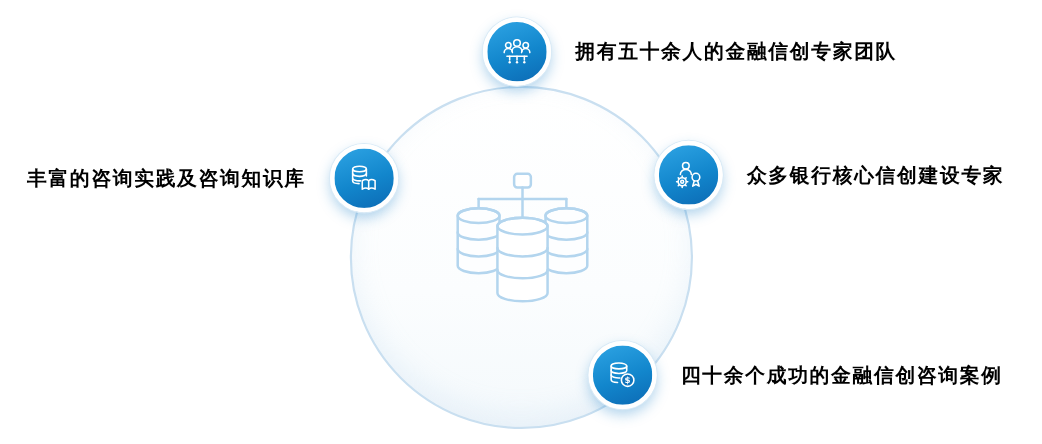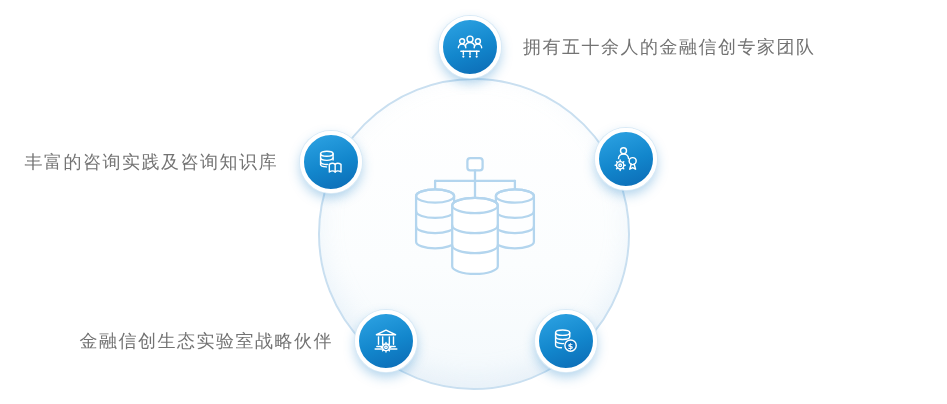--- a/index.html
+++ b/index.html
@@ -18,21 +18,21 @@
   .node { position:absolute; display:flex; align-items:center; gap:22px; z-index:3; }
   .node.rev { flex-direction:row-reverse; }
   .icon-badge {
     width:54px; height:54px; border-radius:50%;
     background:linear-gradient(160deg,#2ea4e4 0%,#1286cc 55%,#0c6ab4 100%);
     border:4px solid #ffffff;
     box-shadow: 0 0 0 1px #d9eaf6, 0 5px 12px rgba(30,130,200,0.35);
     display:flex; align-items:center; justify-content:center; flex:0 0 auto;
   }
   .node-label {
-    font-size:18px; font-weight:normal; color:#737373;
+    font-size:18px; font-weight:bold; color:#000000;
     letter-spacing:1.5px; white-space:nowrap;
   }
   .node-top { left:439px; top:16px; }
   .node-right { left:595px; top:128px; }
   .node-left { right:585px; top:131px; }
   .node-bottom-left { right:530px; top:310px; }
   .node-bottom-right { left:535px; top:310px; }
 </style>
 </head>
 <body>
@@ -97,58 +97,46 @@
         <circle cx="15" cy="8" r="3.6"></circle>
         <path d="M9 17.5 a6 5.5 0 0 1 12 0"></path>
         <circle cx="11" cy="25.5" r="4.4"></circle>
         <circle cx="11" cy="25.5" r="1.6"></circle>
         <path d="M11 19.2 v1.4 M11 30.4 v1.4 M4.9 25.5 h1.4 M15.7 25.5 h1.4
                  M6.7 21.2 l1 1 M14.3 28.8 l1 1 M15.3 21.2 l-1 1 M7.7 28.8 l-1 1"></path>
         <circle cx="26" cy="20.5" r="4.2"></circle>
         <path d="M24.2 24.3 l-1.7 6 3.5-2 3.5 2 -1.7-6"></path>
       </svg>
     </div>
+    <div class="node-label">众多银行核心信创建设专家</div>
   </div>
 
   <div class="node rev node-left">
     <div class="icon-badge">
       <svg viewBox="0 0 36 36" width="30" height="30" fill="none" stroke="#fff" stroke-width="1.7" stroke-linecap="round" stroke-linejoin="round">
         <ellipse cx="13" cy="8" rx="7.5" ry="3"></ellipse>
         <path d="M5.5 8 V21 M20.5 8 V15.5"></path>
         <path d="M5.5 13 a7.5 3 0 0 0 15 0"></path>
         <path d="M5.5 18 a7.5 3 0 0 0 8.5 2.9"></path>
         <path d="M5.5 21 a7.5 3 0 0 0 7 2.9"></path>
         <path d="M16 20.8 c2.6-1.7 5.2-1.7 7 0 c1.8-1.7 4.4-1.7 7 0 V30 c-2.6-1.7-5.2-1.7-7 0 c-1.8-1.7-4.4-1.7-7 0 Z"></path>
         <path d="M23 20.8 V30"></path>
       </svg>
     </div>
     <div class="node-label">丰富的咨询实践及咨询知识库</div>
   </div>
 
-  <div class="node rev node-bottom-left">
-    <div class="icon-badge">
-      <svg viewBox="0 0 36 36" width="30" height="30" fill="none" stroke="#fff" stroke-width="1.7" stroke-linecap="round" stroke-linejoin="round">
-        <path d="M6.5 10.5 L18 5 L29.5 10.5 Z"></path>
-        <path d="M9 13 V22 M14 13 V22 M22 13 V22 M27 13 V22"></path>
-        <path d="M7 24.5 H29 M5 27.5 H31"></path>
-        <path d="M18 21.3 V19.8 M18 29.7 V31.2 M13.8 25.5 H12.3 M22.2 25.5 H23.7
-                 M15 22.5 L13.9 21.4 M21 22.5 L22.1 21.4 M15 28.5 L13.9 29.6 M21 28.5 L22.1 29.6"></path>
-        <circle cx="18" cy="25.5" r="4" fill="#0f74bd"></circle>
-        <circle cx="18" cy="25.5" r="1.5"></circle>
-      </svg>
-    </div>
-    <div class="node-label">金融信创生态实验室战略伙伴</div>
-  </div>
 
   <div class="node node-bottom-right">
     <div class="icon-badge">
       <svg viewBox="0 0 36 36" width="30" height="30" fill="none" stroke="#fff" stroke-width="1.7" stroke-linecap="round" stroke-linejoin="round">
         <ellipse cx="14" cy="8" rx="8.5" ry="3.2"></ellipse>
         <path d="M5.5 8 V13 A8.5 3.2 0 0 0 22.5 13 V8"></path>
         <path d="M5.5 13 V18 A8.5 3.2 0 0 0 15 21.1"></path>
         <path d="M5.5 18 V23 A8.5 3.2 0 0 0 12.5 26.1"></path>
         <circle cx="23.5" cy="23.5" r="6.8" fill="#0f74bd"></circle>
         <text x="23.5" y="27" font-size="9.5" font-weight="bold" fill="#ffffff" stroke="none" text-anchor="middle">$</text>
       </svg>
     </div>
+    <div class="node-label">四十余个成功的金融信创咨询案例</div>
   </div>
 
 </div>
 
 </body></html>

